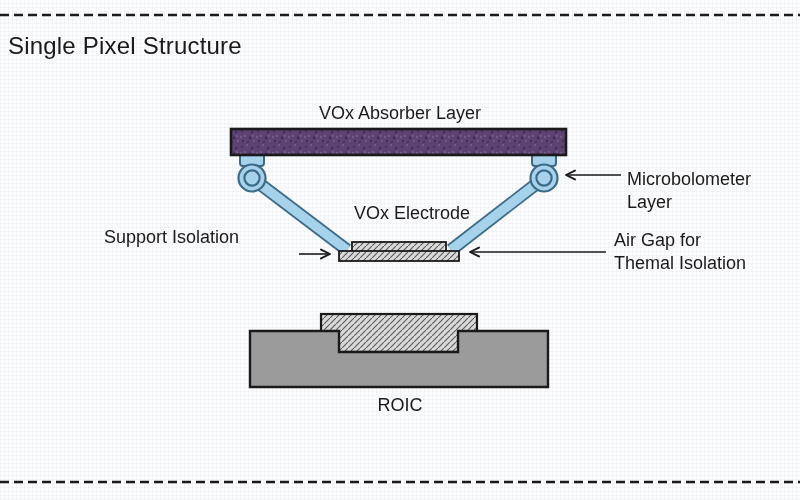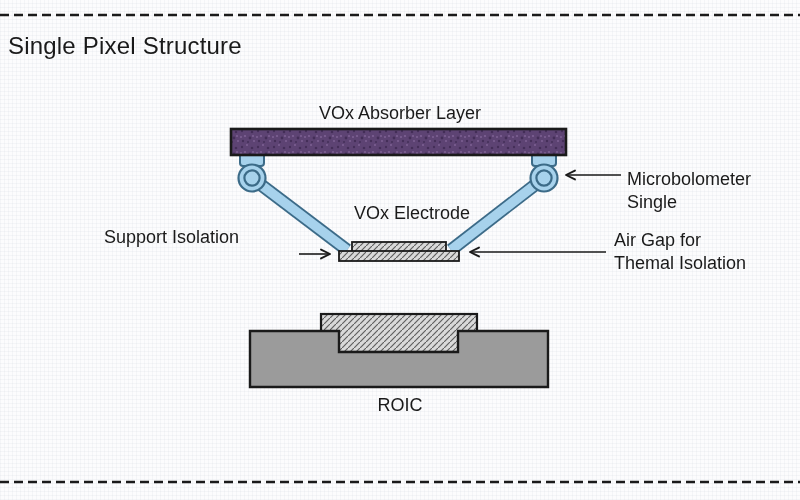--- a/index.html
+++ b/index.html
@@ -108,21 +108,21 @@
   <div class="title">Single Pixel Structure</div>
 
   <div class="lbl centered" id="absorber-label">VOx Absorber Layer</div>
 
   <div class="lbl centered" id="electrode-label">VOx Electrode</div>
 
   <div class="lbl" id="support-label">Support Isolation</div>
 
   <div class="lbl" id="bridge-label">
     <div>Microbolometer</div>
-    <div>Single</div>
+    <div>Layer</div>
   </div>
 
   <div class="lbl" id="airgap-label">
     <div>Air Gap for</div>
     <div>Themal Isolation</div>
   </div>
 
   <div class="lbl centered" id="roic-label">ROIC</div>
 
 </div>

